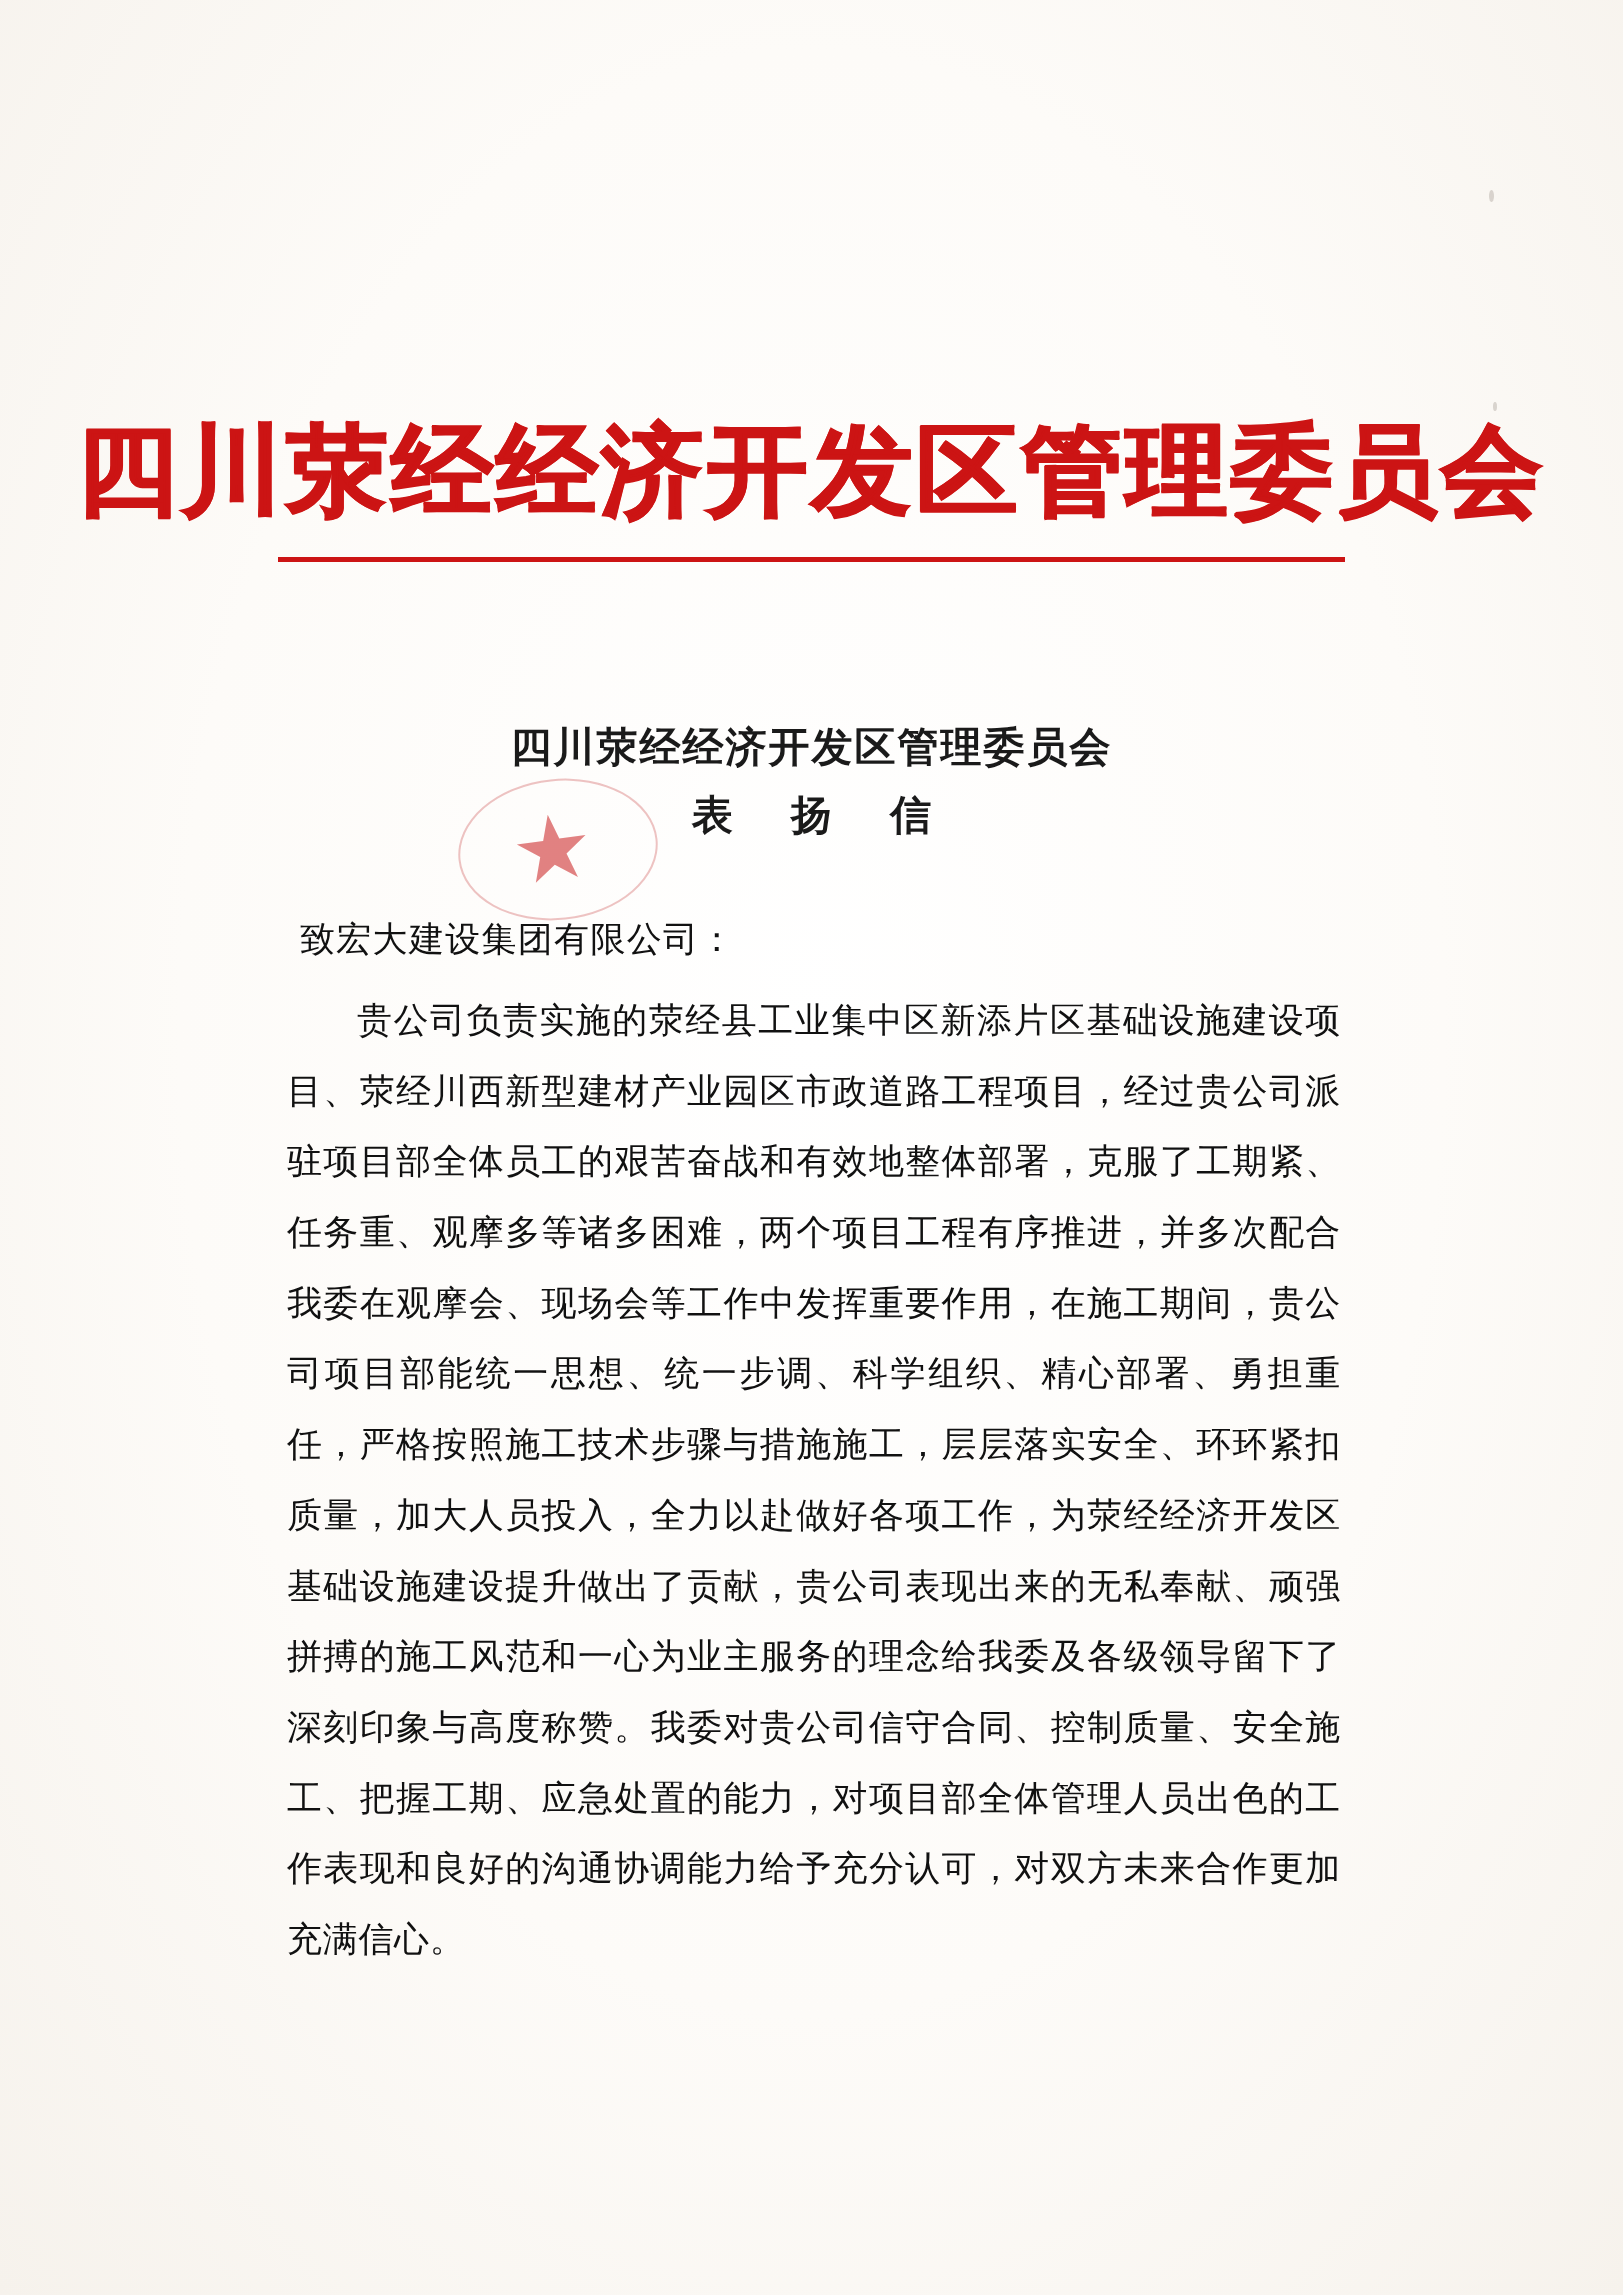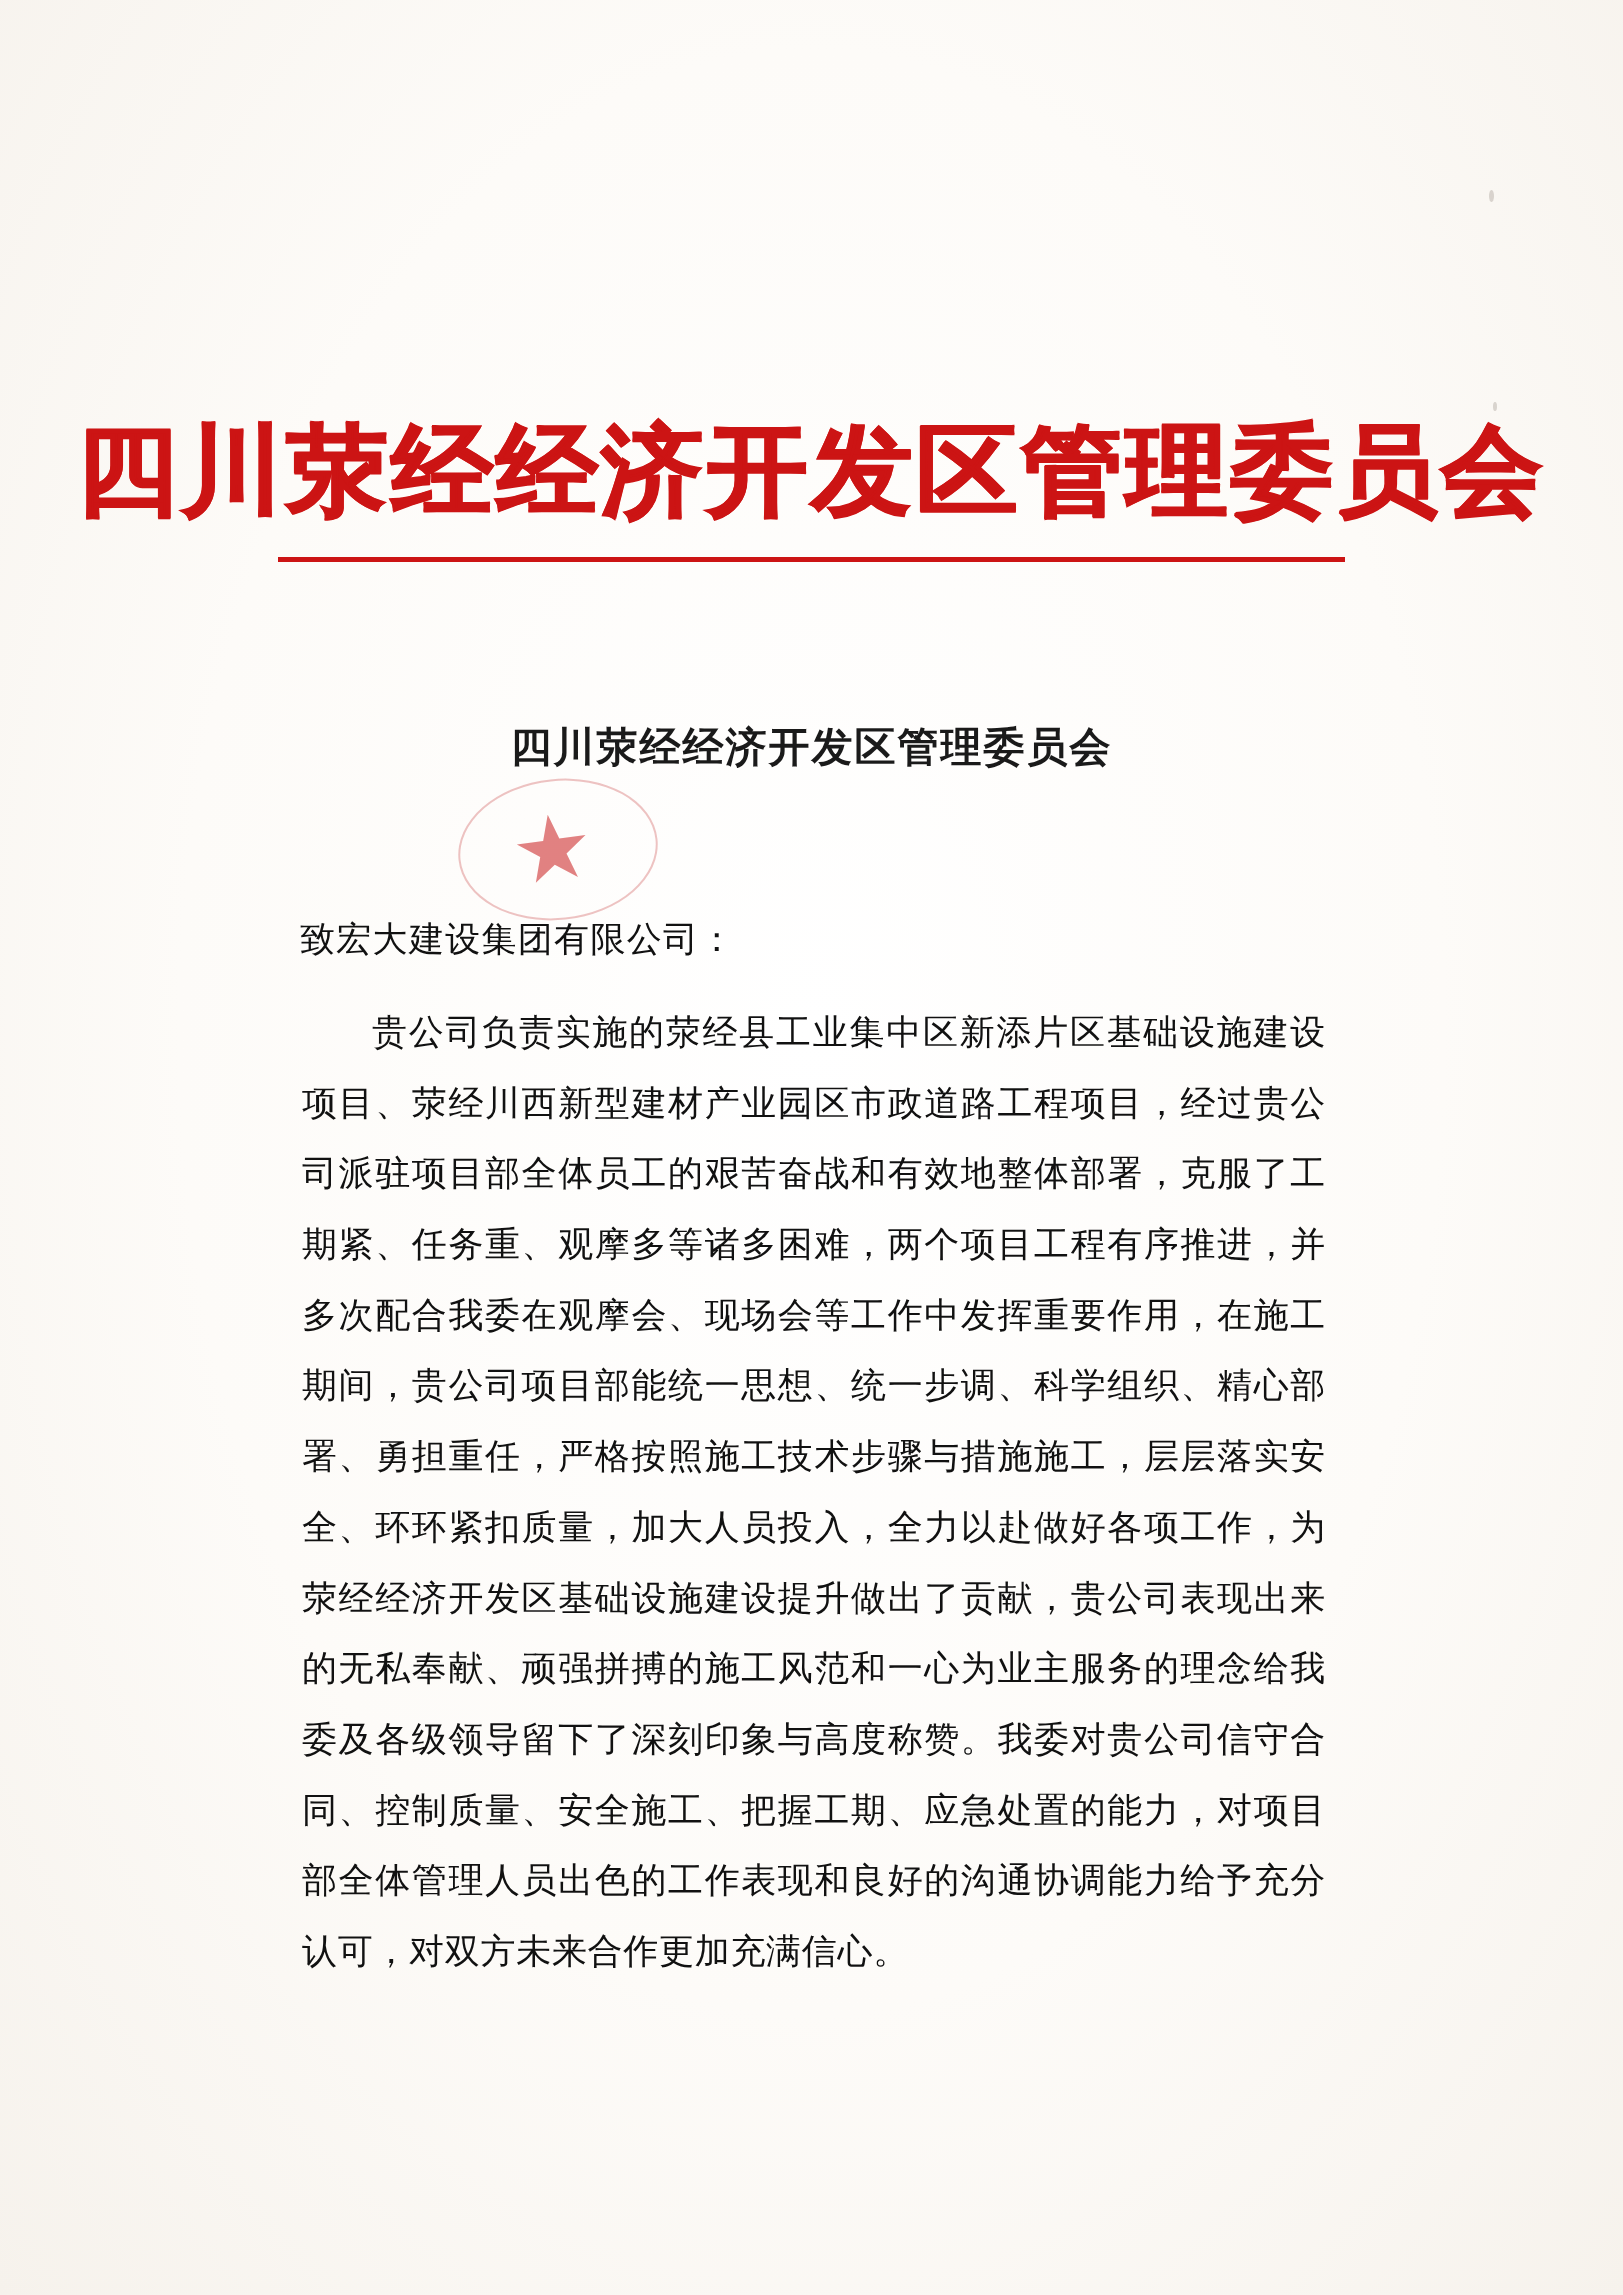--- a/index.html
+++ b/index.html
@@ -128,40 +128,40 @@
     width: 1054px;
     top: 985px;
     font-size: 35px;
     line-height: 2.02;
     color: #111;
     text-align: justify;
     text-justify: inter-ideograph;
     letter-spacing: 0.7px;
   }
   .body-text p {
-    margin: 15px;
+    margin: 0;
     text-indent: 2em;
-    font-family: Liberation Mono, monospace;
   }
 </style>
 </head>
 <body>
 
 <div class="paper"></div>
 
 <div class="scan-speck" style="left:1489px; top:190px; width:4.6px; height:11.8px;"></div>
 <div class="scan-speck" style="left:1493px; top:402px; width:3.9px; height:9.2px;"></div>
 
 <header class="letterhead">
   <div class="letterhead-title">四川荥经经济开发区管理委员会</div>
   <div class="letterhead-rule"></div>
 </header>
 
 <div class="doc-title-block">
   <div class="doc-title-line1">四川荥经经济开发区管理委员会</div>
+  <div class="doc-title-line2">表 扬 信</div>
 </div>
 
 <div class="seal-mark">
   <div class="seal-ring"></div>
   <div class="seal-star">★</div>
 </div>
 
 <div class="salutation">致宏大建设集团有限公司：</div>
 
 <div class="body-text">

